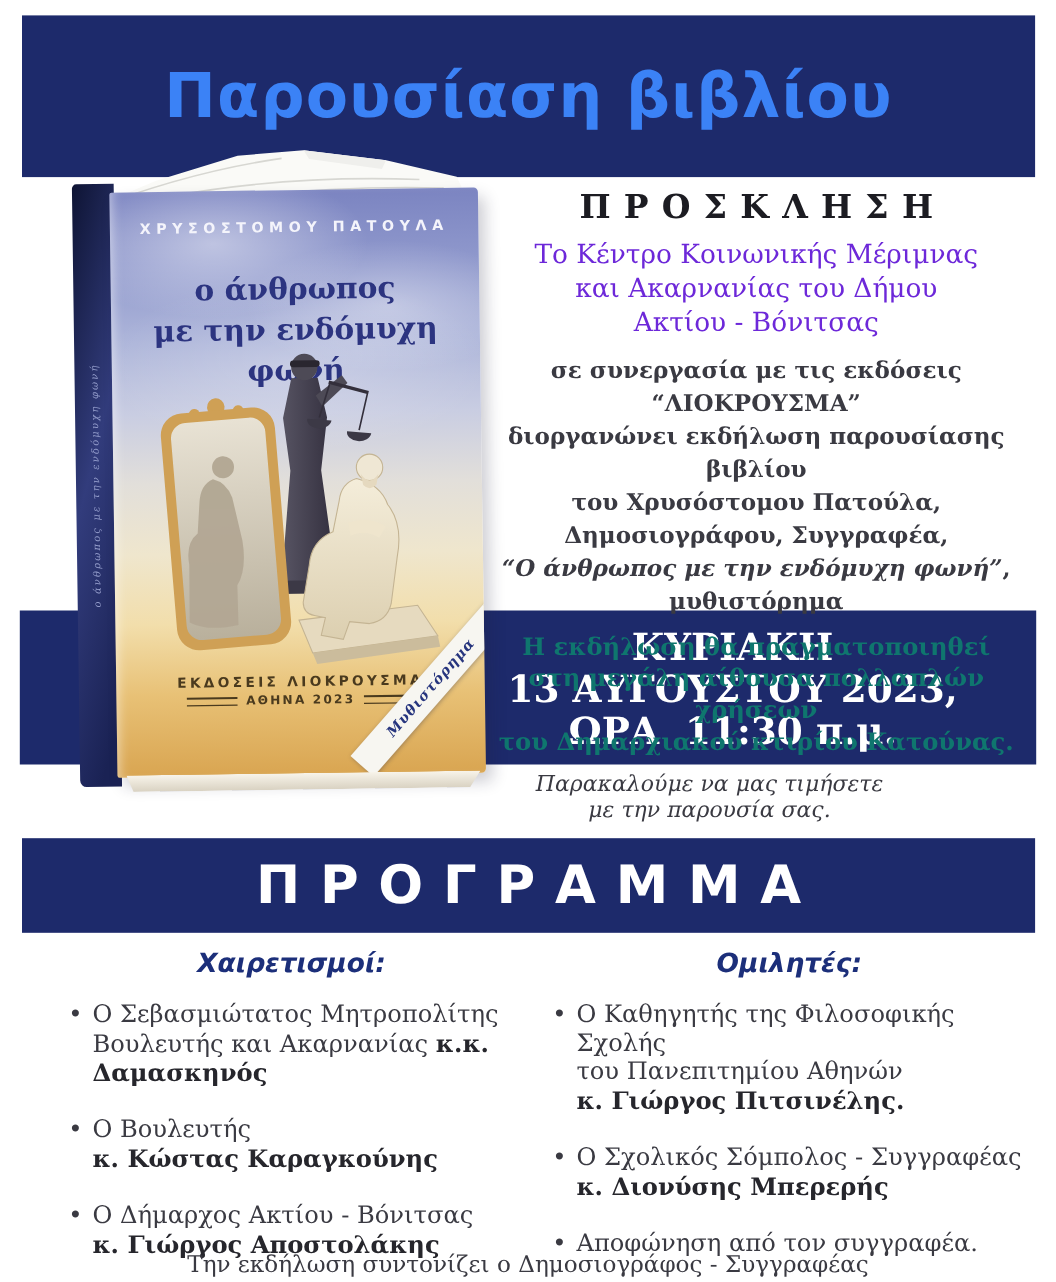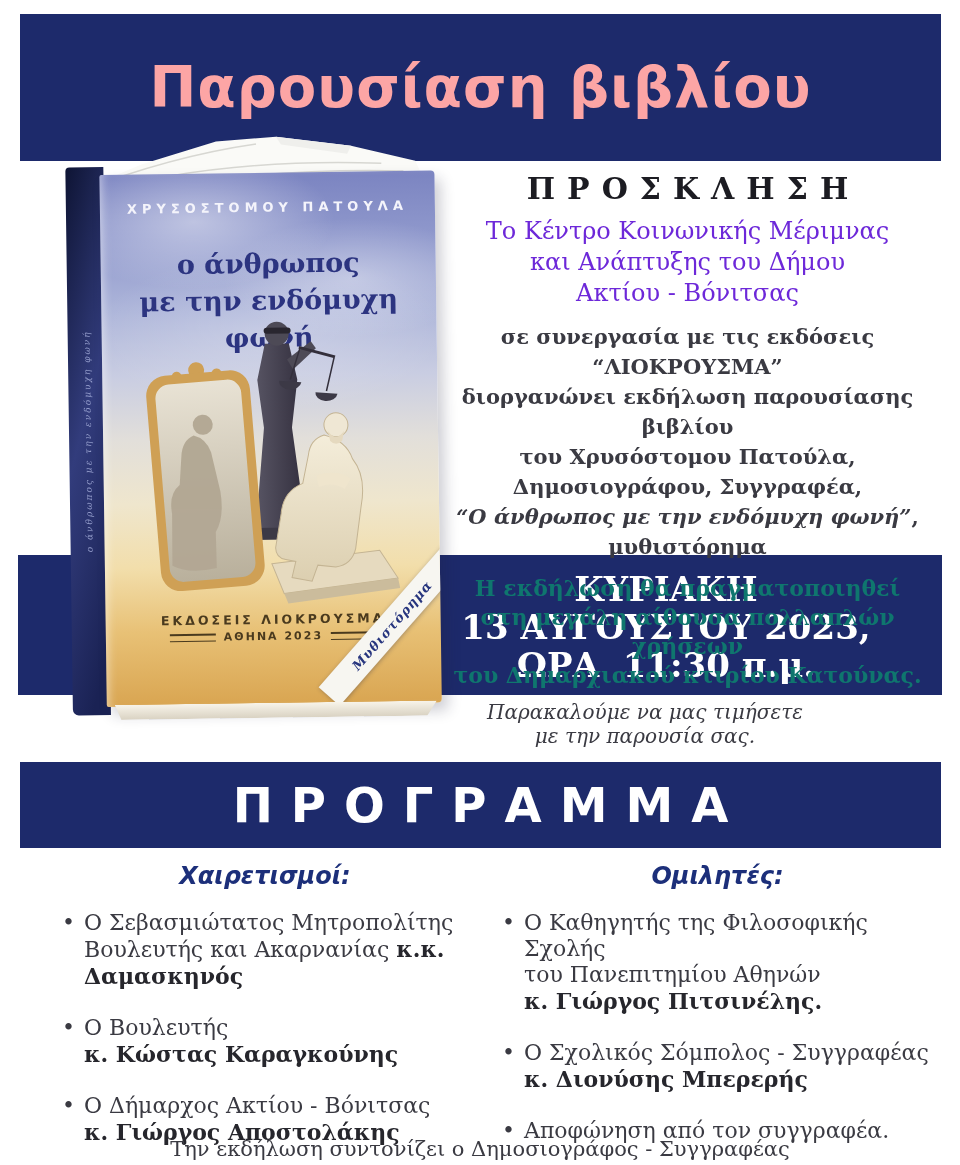--- a/index.html
+++ b/index.html
@@ -5,21 +5,21 @@
   html,body{margin:0;padding:0;background:#ffffff;}
   .poster{
     position:relative;width:960px;height:1165px;background:#ffffff;overflow:hidden;
     font-family:"DejaVu Serif","Liberation Serif",serif;color:#3a3a42;
   }
   
   .band{position:absolute;background:#1d2a6b;}
   .top-banner{left:20px;top:14px;width:921px;height:147px;display:flex;align-items:center;justify-content:center;}
   .top-banner .title{
     font-family:"DejaVu Sans","Liberation Sans",sans-serif;font-weight:bold;
-    font-size:56px;color:#fca5a5;letter-spacing:1px;
+    font-size:56px;color:#3b82f6;letter-spacing:1px;
   }
   .date-band{left:18px;top:555px;width:924px;height:140px;z-index:1;}
   .date-band .date-lines{
     position:absolute;left:390px;right:18px;top:15px;text-align:center;
     color:#ffffff;font-weight:bold;font-size:34px;line-height:38px;white-space:pre-wrap;
   }
   .program-band{left:20px;top:762px;width:921px;height:86px;display:flex;align-items:center;justify-content:center;}
   .program-band .heading{
     font-family:"DejaVu Sans","Liberation Sans",sans-serif;font-weight:bold;
     font-size:48px;color:#ffffff;letter-spacing:18px;padding-left:18px;
@@ -207,21 +207,21 @@
         <span>Μυθιστόρημα</span>
       </div>
     </div>
     <div class="pages-bottom"></div>
   </div>
 
   <div class="invite">
     <div class="prosklisi">ΠΡΟΣΚΛΗΣΗ</div>
     <div class="org">
         <div class="ln">Το Κέντρο Κοινωνικής Μέριμνας</div>
-        <div class="ln">και Ανάπτυξης του Δήμου</div>
+        <div class="ln">και Ακαρνανίας του Δήμου</div>
         <div class="ln">Ακτίου - Βόνιτσας</div>
       </div>
     <div class="bodytxt">
         <div class="ln"><span>σε συνεργασία με τις εκδόσεις “ΛΙΟΚΡΟΥΣΜΑ”</span></div>
         <div class="ln"><span>διοργανώνει εκδήλωση παρουσίασης βιβλίου</span></div>
         <div class="ln"><span>του Χρυσόστομου Πατούλα,  Δημοσιογράφου, Συγγραφέα,</span></div>
         <div class="ln"><span class="i">“Ο άνθρωπος με την ενδόμυχη φωνή”</span><span>, μυθιστόρημα</span></div>
       </div>
     <div class="venue">
         <div class="ln">Η εκδήλωση θα πραγματοποιηθεί</div>

